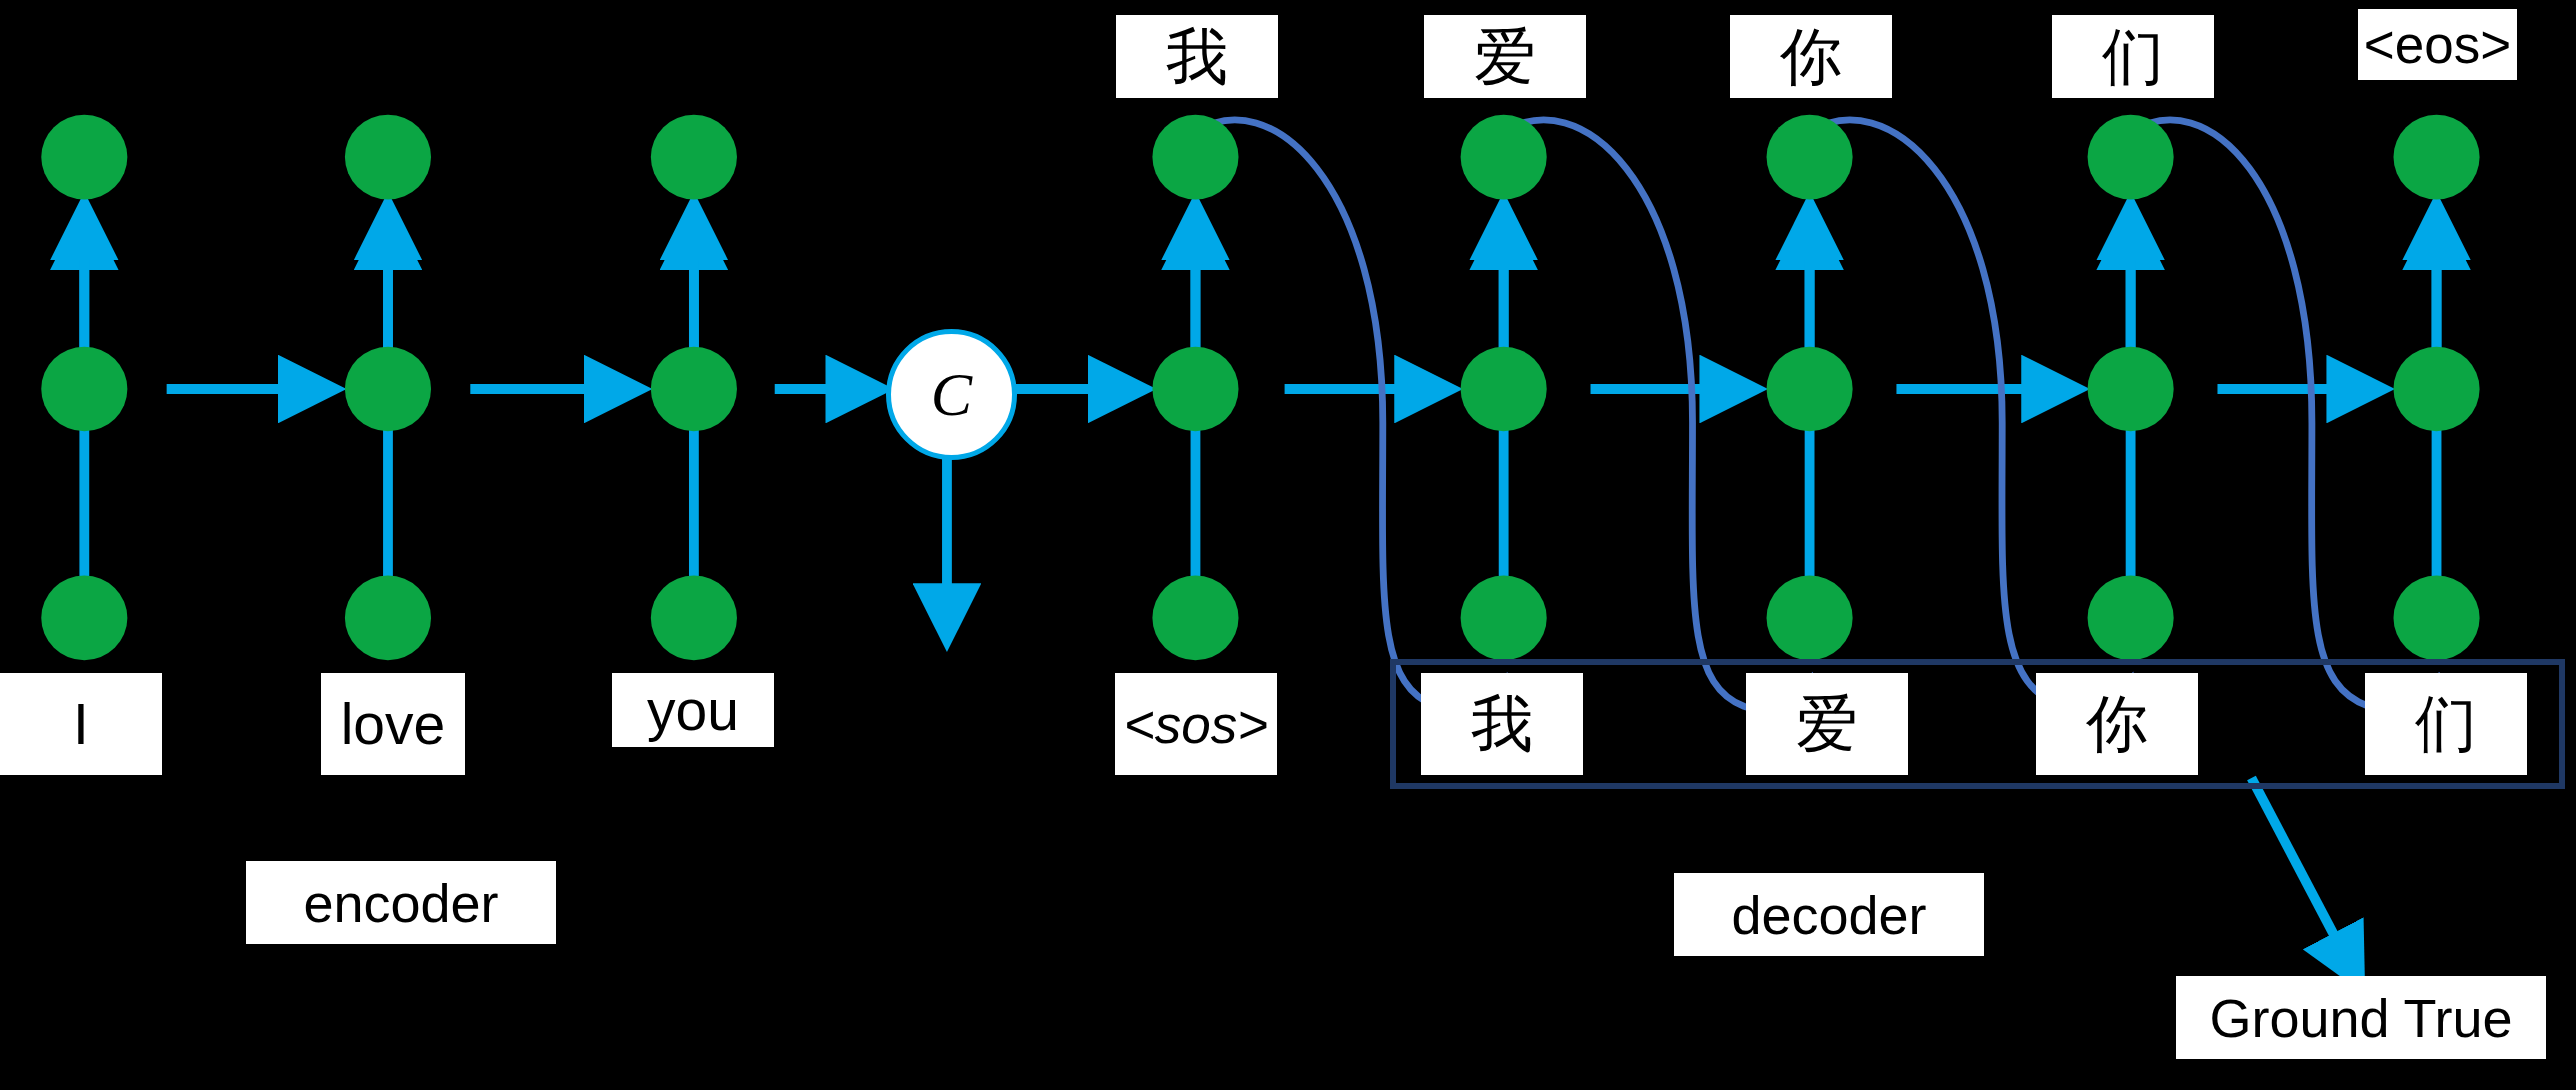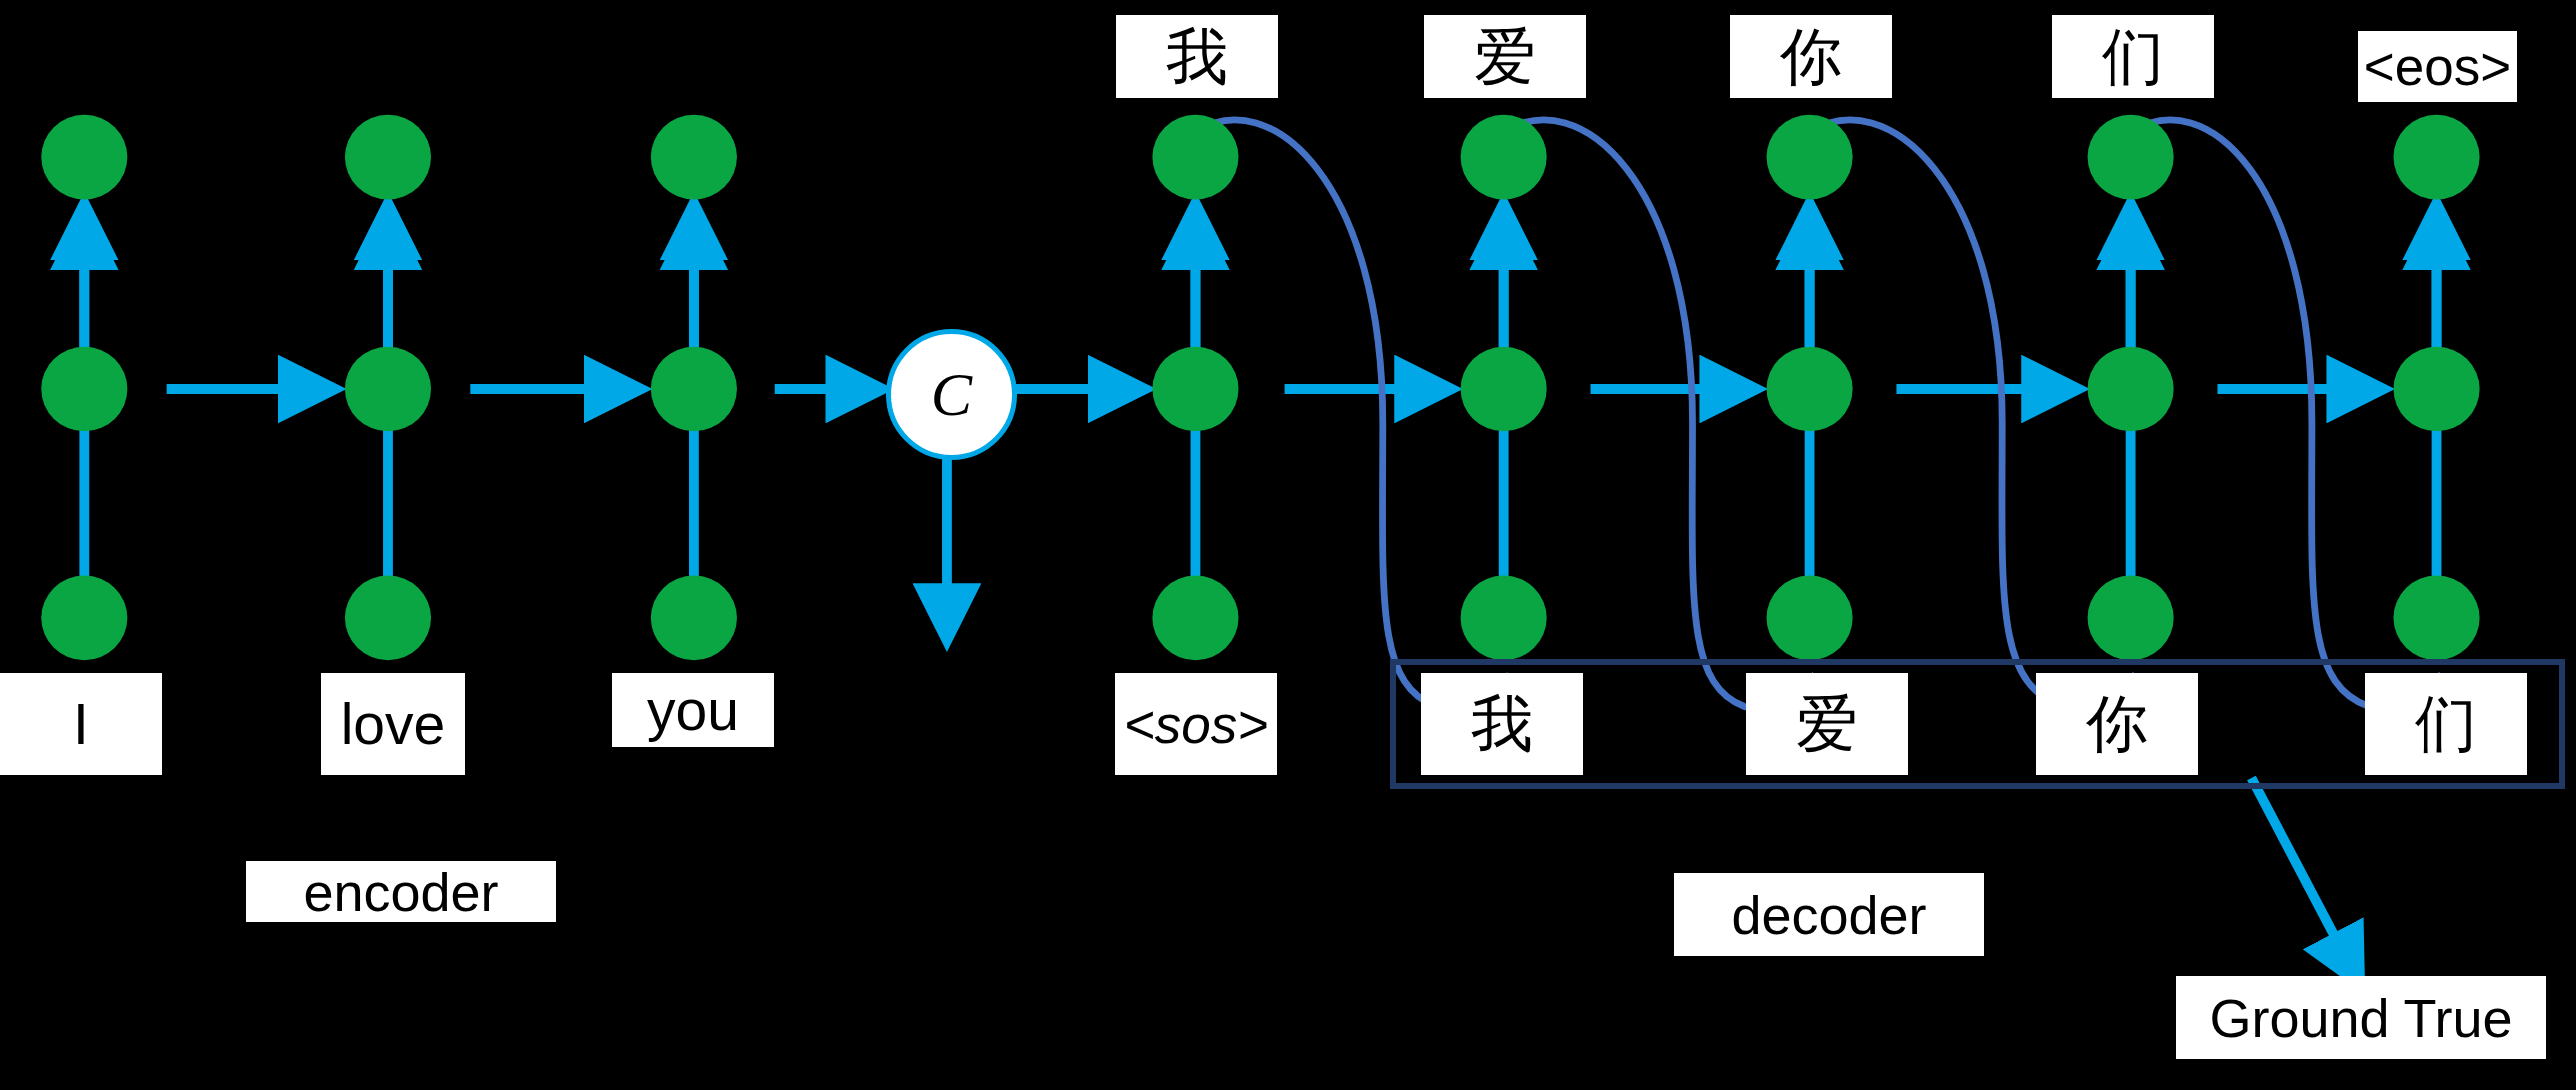--- a/index.html
+++ b/index.html
@@ -133,21 +133,21 @@
   </div>
   <div class="lbl cjk" style="left:1424px;top:15px;width:162px;height:83px;">
     <span>爱</span>
   </div>
   <div class="lbl cjk" style="left:1730px;top:15px;width:162px;height:83px;">
     <span>你</span>
   </div>
   <div class="lbl cjk" style="left:2052px;top:15px;width:162px;height:83px;">
     <span>们</span>
   </div>
-  <div class="lbl tag" style="left:2358px;top:31px;width:159px;height:71px;">
+  <div class="lbl tag" style="left:2358px;top:9px;width:159px;height:71px;">
     <span>&lt;eos&gt;</span>
   </div>
 
   <div class="lbl word" style="left:0px;top:673px;width:162px;height:102px;">
     <span>I</span>
   </div>
   <div class="lbl word" style="left:321px;top:673px;width:144px;height:102px;">
     <span>love</span>
   </div>
   <div class="lbl word" style="left:612px;top:673px;width:162px;height:74px;">
@@ -162,21 +162,21 @@
   <div class="lbl cjk" style="left:1746px;top:673px;width:162px;height:102px;">
     <span>爱</span>
   </div>
   <div class="lbl cjk" style="left:2036px;top:673px;width:162px;height:102px;">
     <span>你</span>
   </div>
   <div class="lbl cjk" style="left:2365px;top:673px;width:162px;height:102px;">
     <span>们</span>
   </div>
 
-  <div class="lbl section" style="left:246px;top:861px;width:310px;height:61px;">
+  <div class="lbl section" style="left:246px;top:861px;width:310px;height:83px;">
     <span>encoder</span>
   </div>
   <div class="lbl section" style="left:1674px;top:873px;width:310px;height:83px;">
     <span>decoder</span>
   </div>
 
   <div class="lbl gt" style="left:2176px;top:976px;width:370px;height:83px;">
     <span>Ground True</span>
   </div>
 

